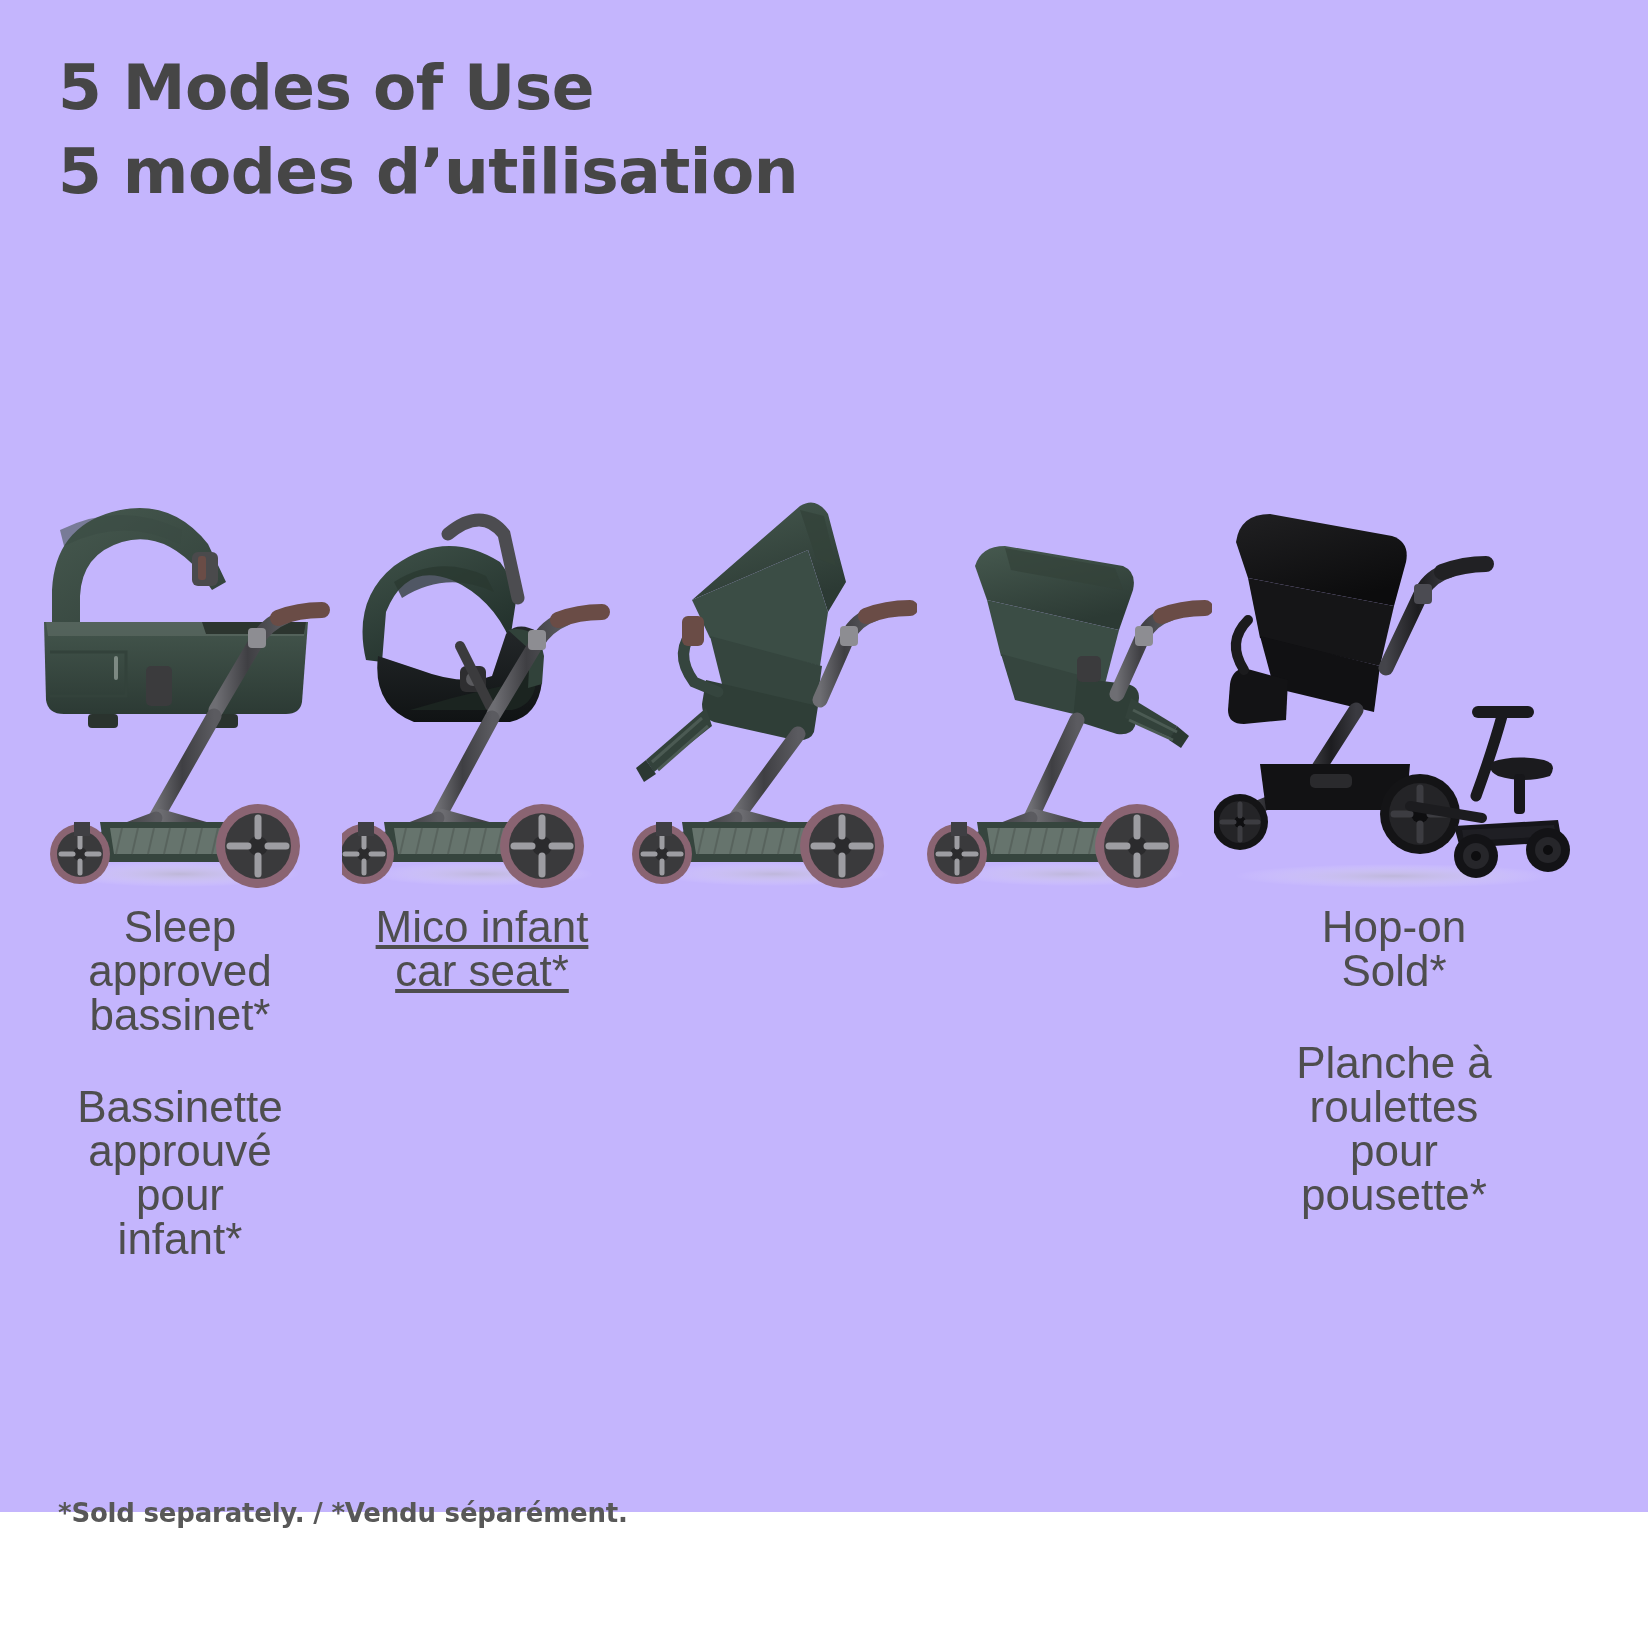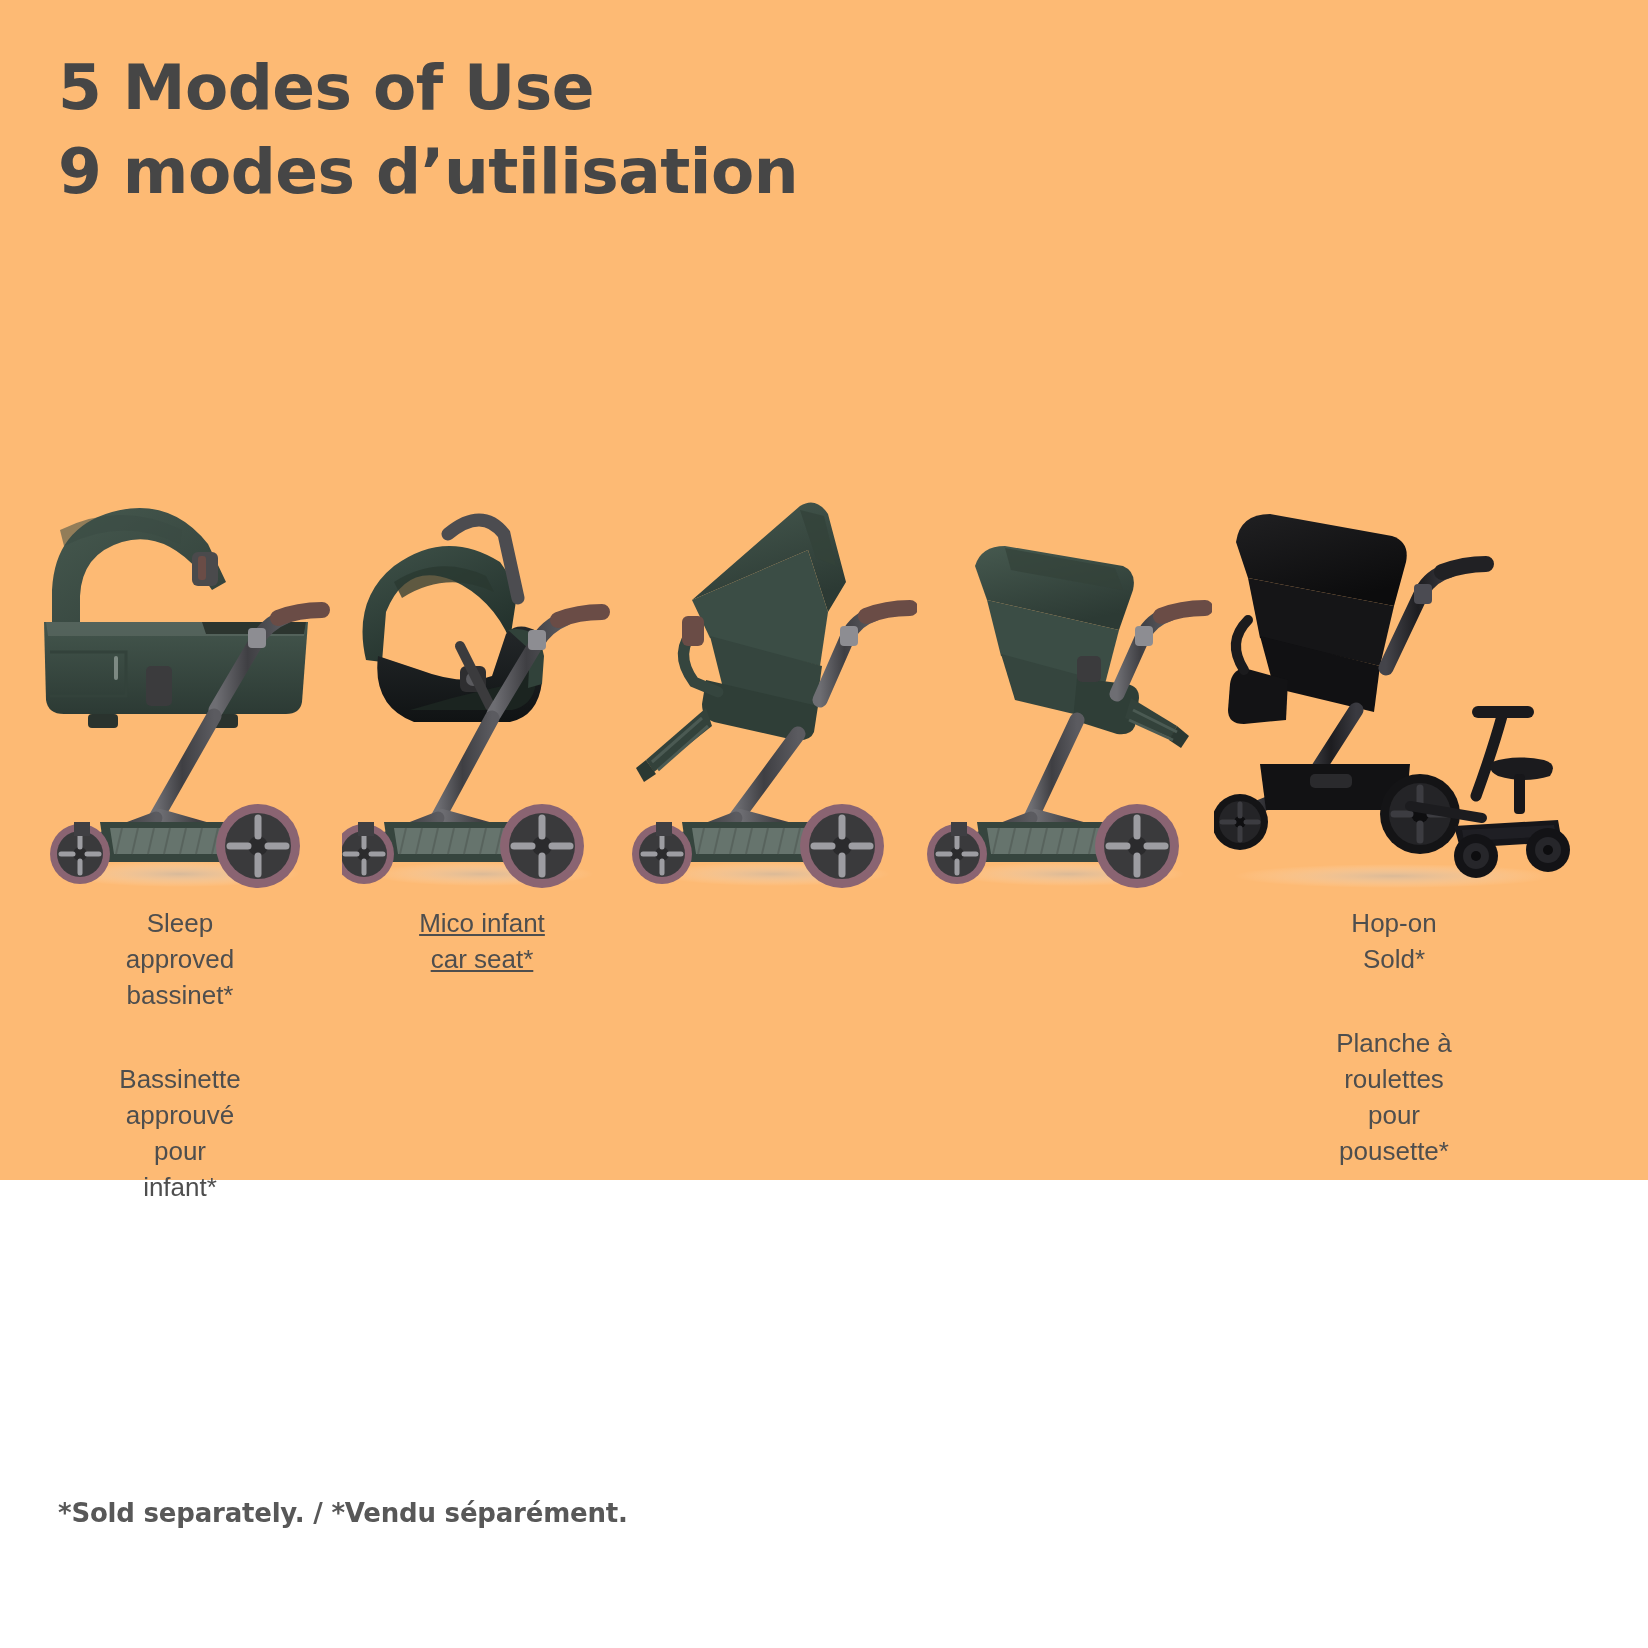--- a/index.html
+++ b/index.html
@@ -11,22 +11,22 @@
     width: 1648px;
     height: 1648px;
     font-family: "Liberation Sans", sans-serif;
     color: #4a4a4a;
     overflow: hidden;
     position: relative;
   }
   .page {
     position: relative;
     width: 1648px;
-    height: 1180px;
-    background: #fdba74;
+    height: 1512px;
+    background: #c4b5fd;
   }
 
   
   .heading {
     position: absolute;
     left: 58px;
     top: 46px;
     width: 1200px;
   }
   .heading-line {
@@ -69,22 +69,22 @@
   .captions {
     position: absolute;
     left: 0;
     top: 905px;
     width: 1648px;
     display: flex;
     align-items: flex-start;
   }
   .caption-cell {
     text-align: center;
-    font-size: 26px;
-    line-height: 36px;
+    font-size: 44px;
+    line-height: 44px;
     color: #4e4e4e;
   }
   .c1 { width: 300px; margin-left: 30px; }
   .c2 { width: 280px; margin-left: 12px; text-decoration: underline; }
   .c3 { width: 285px; margin-left: 10px; }
   .c4 { width: 285px; margin-left: 10px; }
   .c5 { width: 360px; margin-left: 2px; }
 
   .caption-en { white-space: pre-line; }
   .caption-fr { white-space: pre-line; margin-top: 48px; }
@@ -102,21 +102,21 @@
     text-align: right;
   }
 </style>
 </head>
 <body>
 
 <div class="page">
 
   <div class="heading">
     <div class="heading-line">5 Modes of Use</div>
-    <div class="heading-line">9 modes d’utilisation</div>
+    <div class="heading-line">5 modes d’utilisation</div>
   </div>
 
   <div class="products">
 
     <div class="product-cell p1">
       <svg width="300" height="420" viewBox="0 0 300 420">
         <defs>
           <linearGradient id="g1can" x1="0" y1="0" x2="1" y2="1">
             <stop offset="0%" stop-color="#46594f"></stop>
             <stop offset="100%" stop-color="#313f39"></stop>

